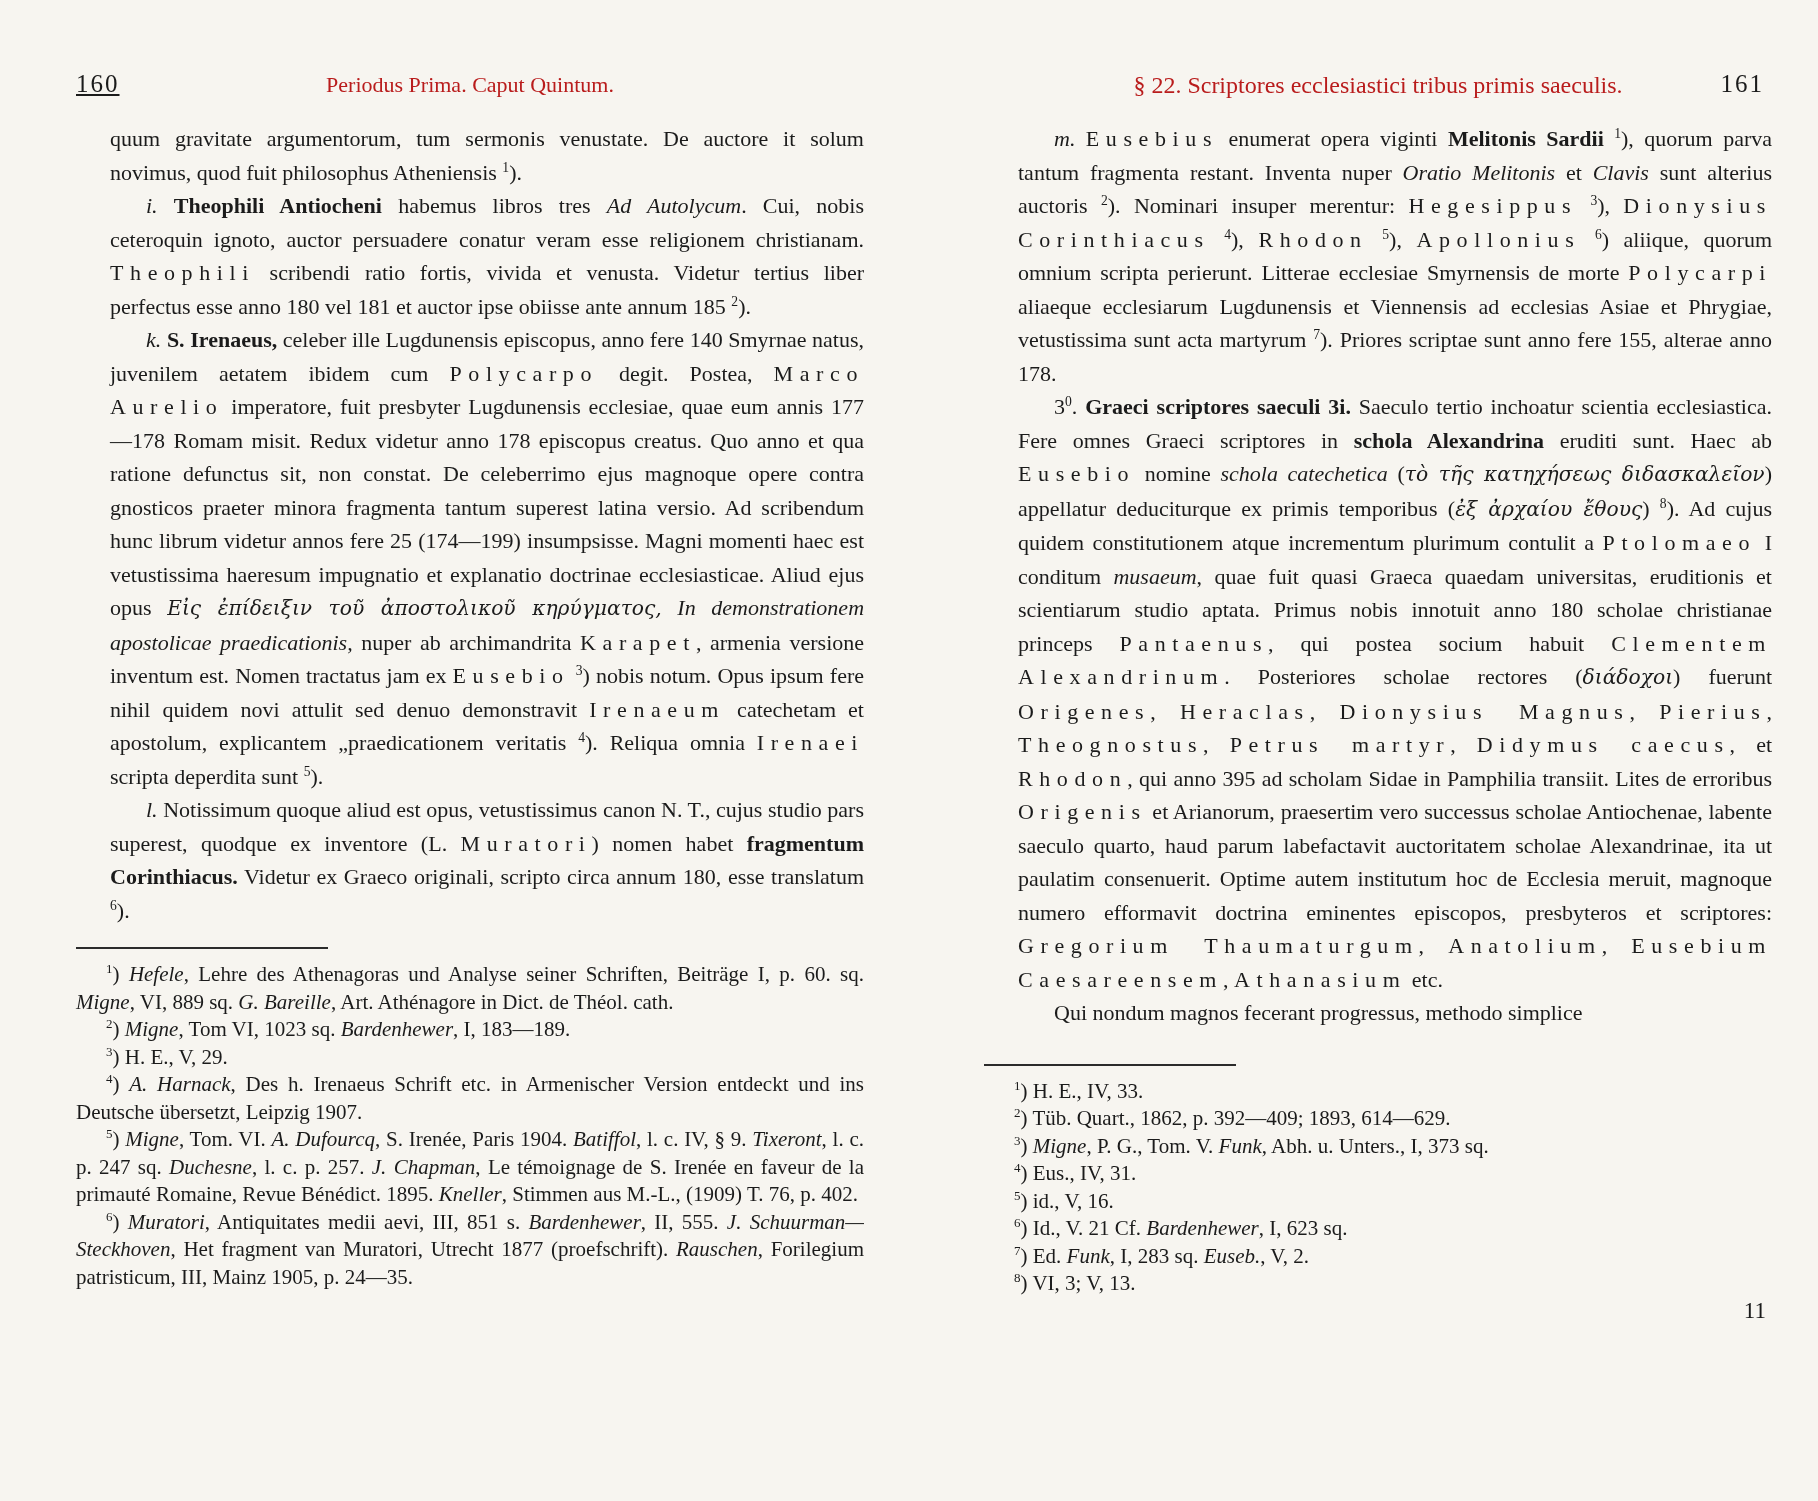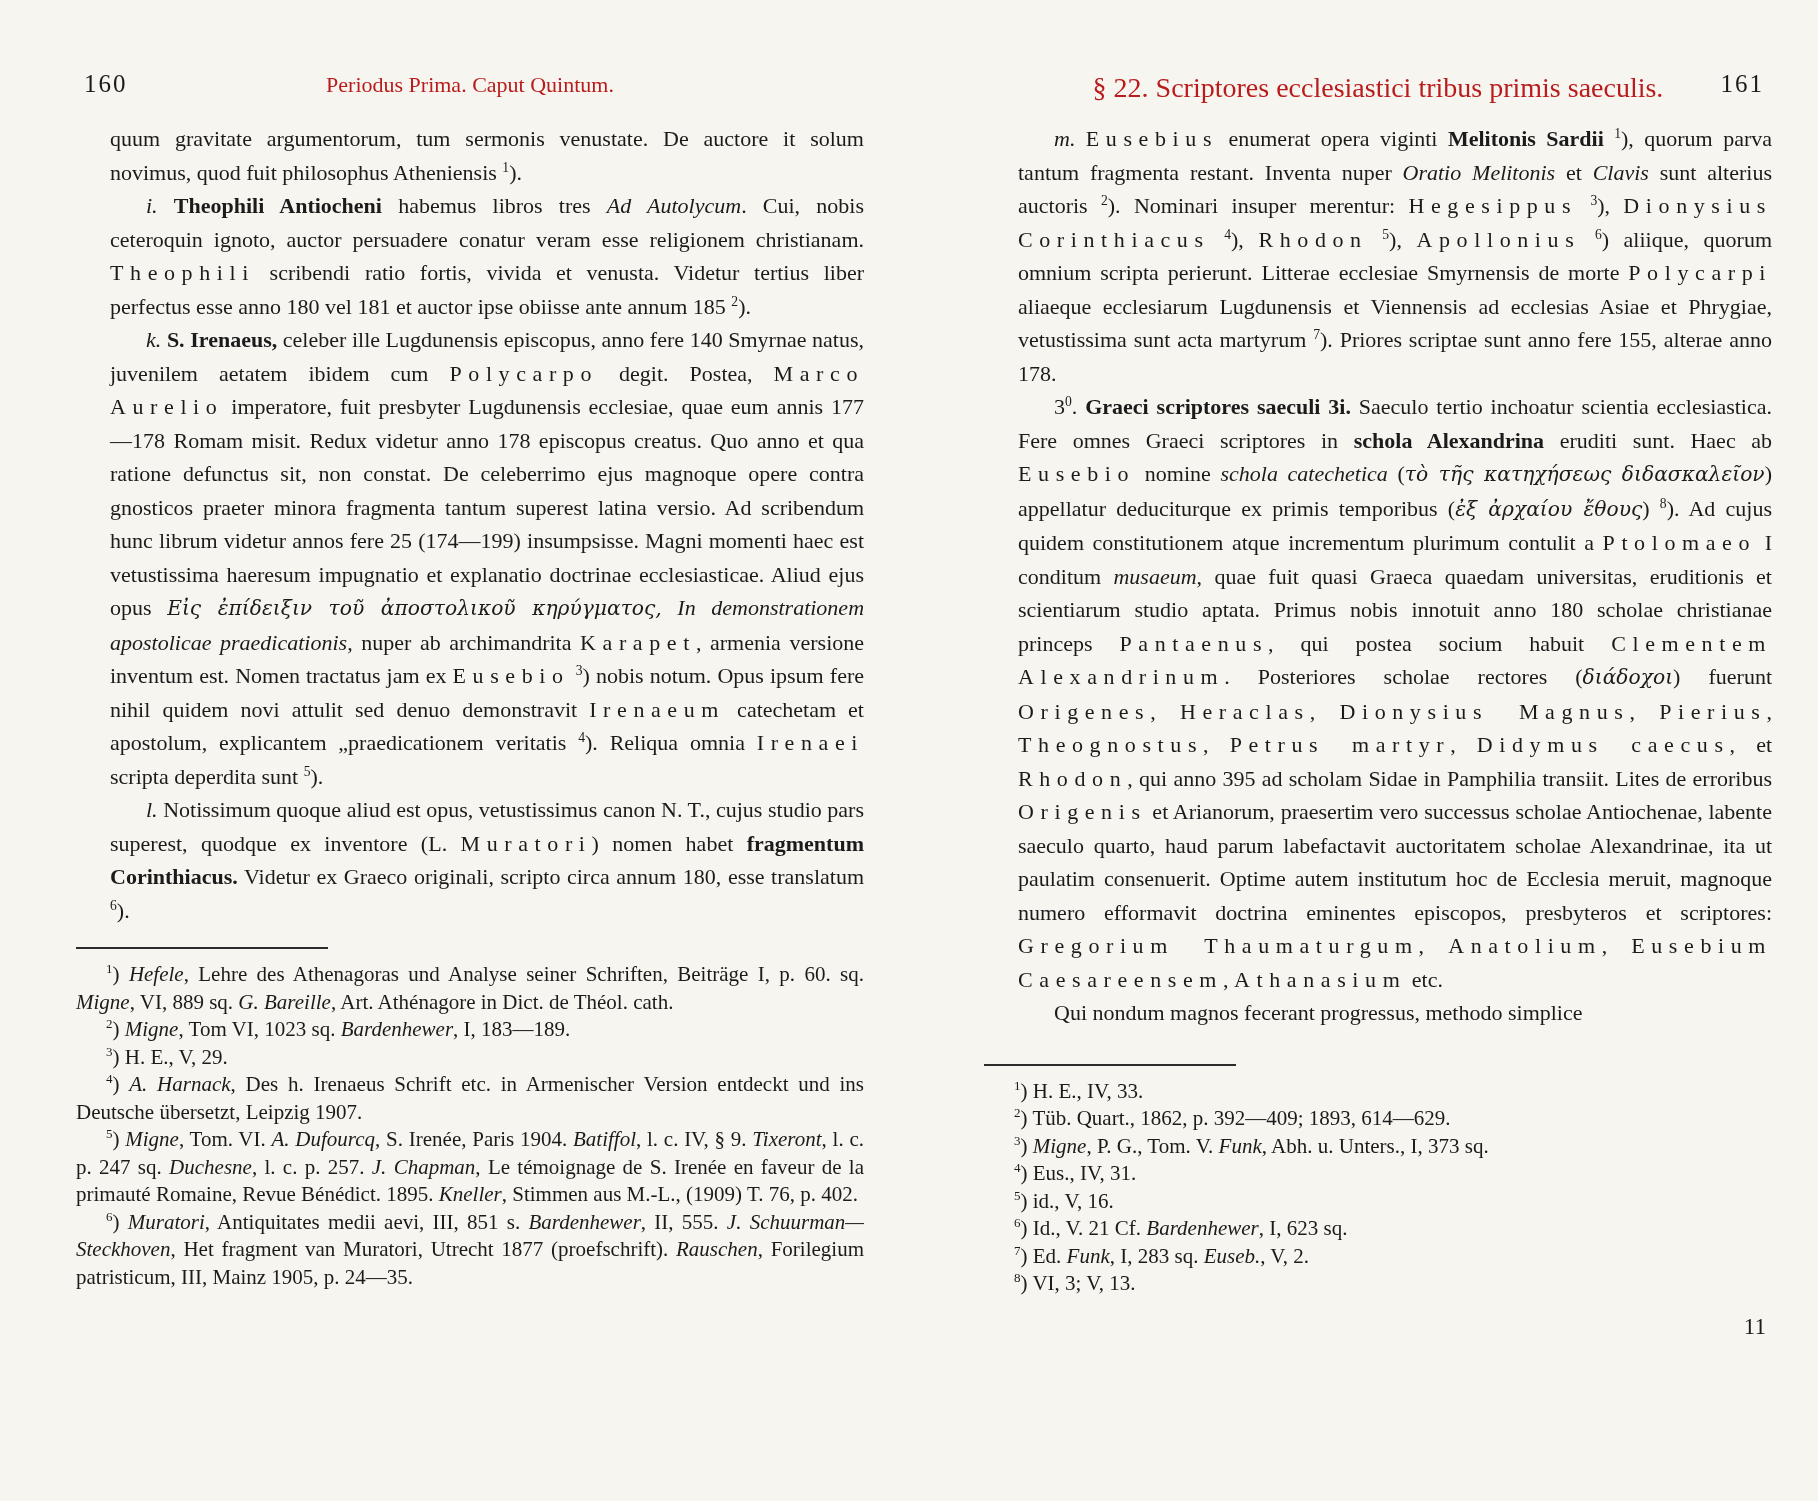--- a/index.html
+++ b/index.html
@@ -11,44 +11,44 @@
     position: relative;
     overflow: hidden;
   }
   .spread { position: absolute; inset: 0; }
   .page { position: absolute; top: 70px; width: 788px; }
   #left-page  { left: 76px; }
   #right-page { left: 984px; }
 
   .running-head { position: relative; height: 36px; margin-bottom: 16px; }
   .rh-num { position: absolute; top: 0; font-size: 25px; letter-spacing: 2px; }
-  #left-page  .rh-num { left: 8px; }
+  #left-page  .rh-num { left: 0; text-decoration: underline; }
   #right-page .rh-num { right: 8px; }
   .rh-title { display: block; text-align: center; font-size: 22px; color: #b91c1c; padding-top: 2px; }
-  #right-page .rh-title { font-size: 28px; }
+  #right-page .rh-title { font-size: 24px; }
 
   .body-text { font-size: 22px; line-height: 33.5px; text-align: justify; margin-left: 34px; }
   .body-text p, .footnotes p { margin: 0; }
   p.indent { text-indent: 36px; }
 
   .b  { font-weight: bold; }
   .i  { font-style: italic; }
   .sp { letter-spacing: 0.30em; }
   .g  { font-style: italic; font-family: "DejaVu Serif", serif; font-size: 0.92em; }
   sup { font-size: 0.62em; line-height: 0; vertical-align: super; }
 
   .fn-rule {
     border: none; border-top: 2px solid #2b2b2b;
     width: 252px; margin: 20px 0 12px 0;
   }
   #right-page .fn-rule { margin-top: 34px; }
   .footnotes { font-size: 21px; line-height: 27.5px; text-align: justify; }
   .footnotes p.indent { text-indent: 30px; }
 
-  .signature { text-align: right; font-size: 23px; margin-top: 16px; padding-right: 6px; }
+  .signature { text-align: right; font-size: 23px; margin-top: 0; padding-right: 6px; }
 </style>
 </head>
 <body>
 
 <div class="spread">
 
   <section class="page" id="left-page">
     <header class="running-head">
       <span class="rh-num">160</span>
       <span class="rh-title">Periodus Prima. Caput Quintum.</span>

